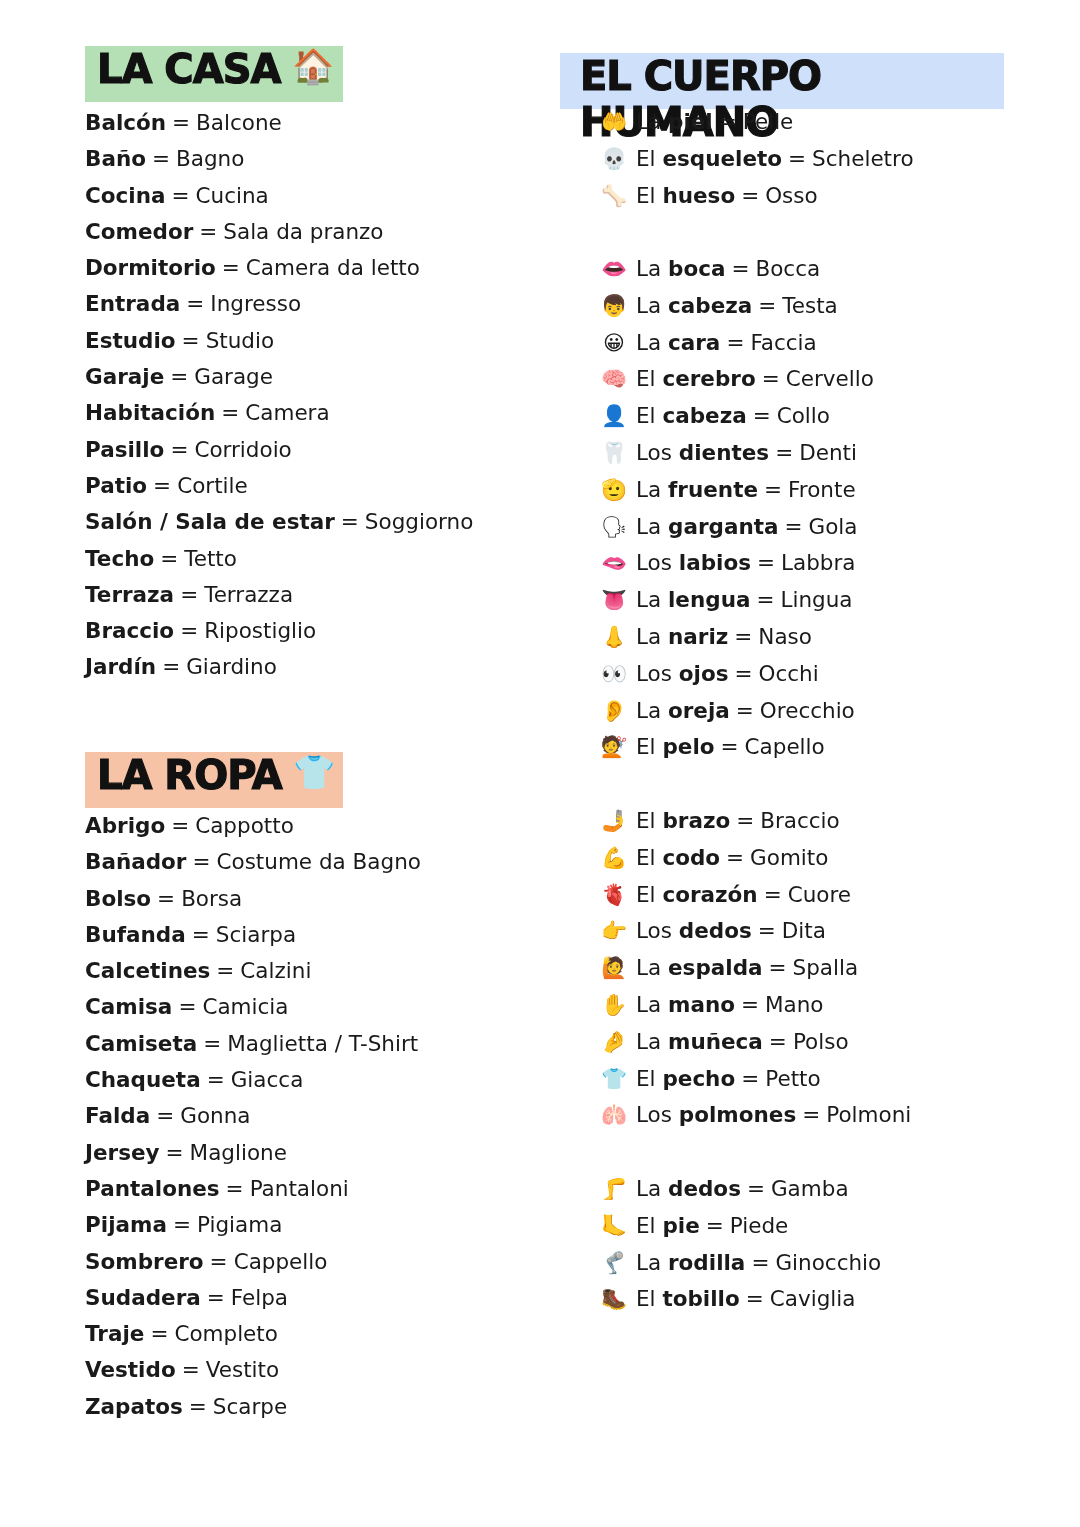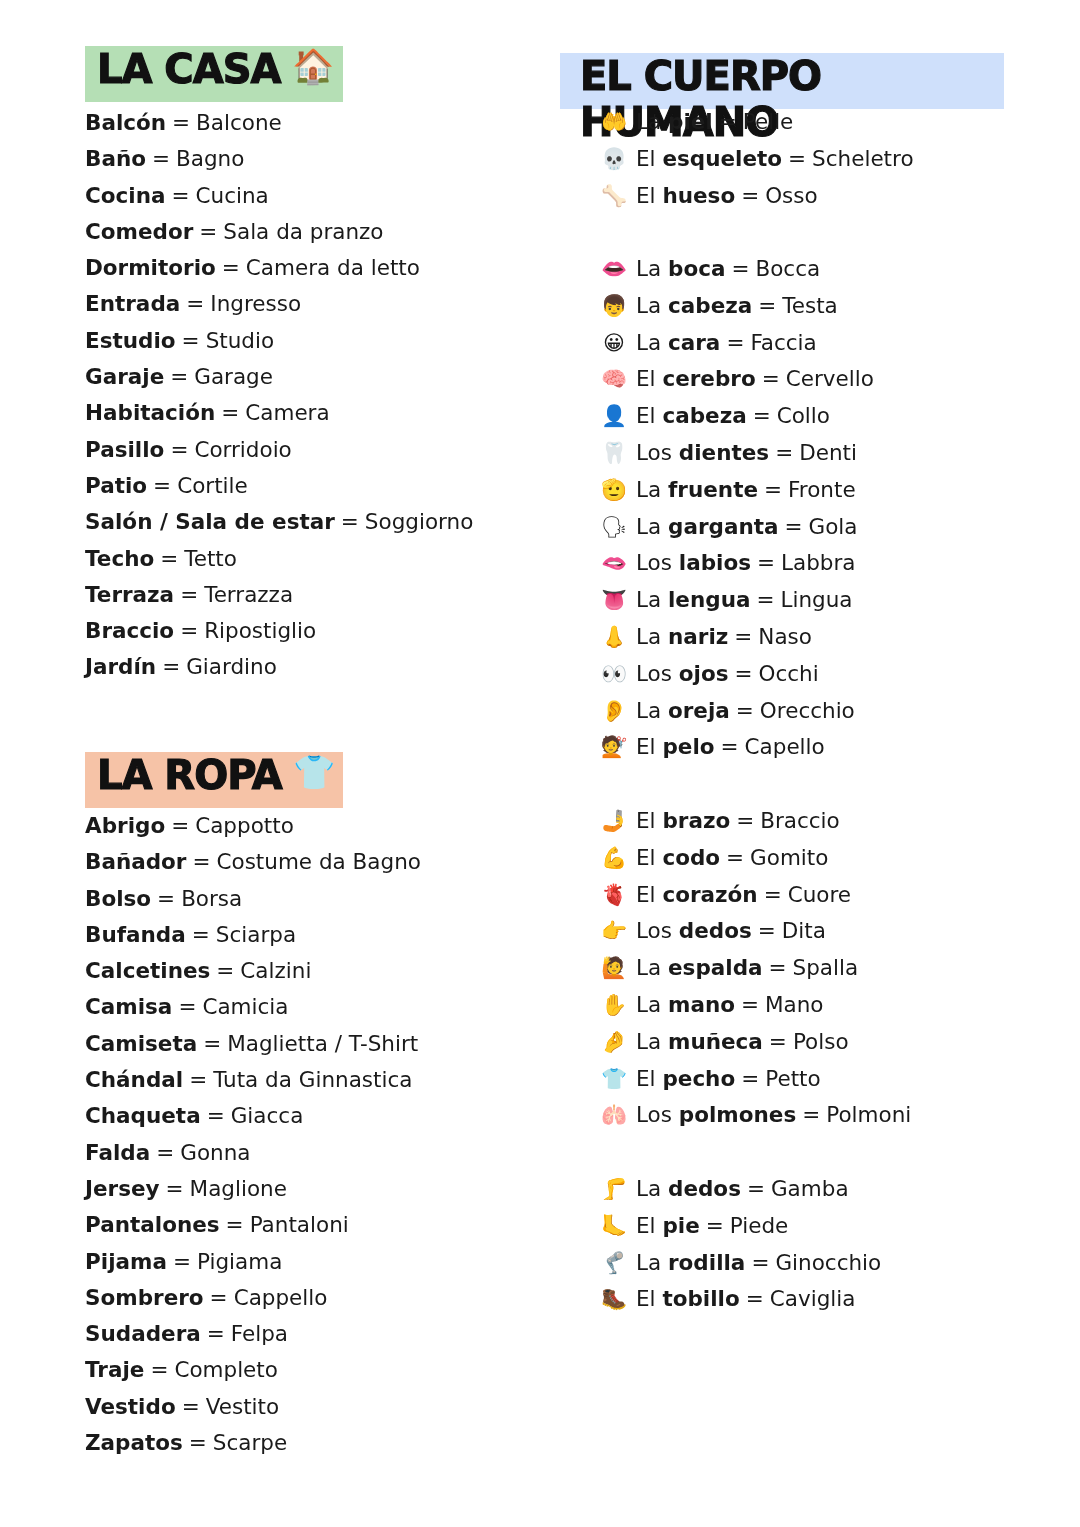--- a/index.html
+++ b/index.html
@@ -59,21 +59,20 @@
     <span class="h-emoji">👕</span>
   </div>
   <ul class="list" id="ropa-list" style="top:808px">
       <li><span class="es">Abrigo</span><span class="eq">=</span><span class="it">Cappotto</span></li>
       <li><span class="es">Bañador</span><span class="eq">=</span><span class="it">Costume da Bagno</span></li>
       <li><span class="es">Bolso</span><span class="eq">=</span><span class="it">Borsa</span></li>
       <li><span class="es">Bufanda</span><span class="eq">=</span><span class="it">Sciarpa</span></li>
       <li><span class="es">Calcetines</span><span class="eq">=</span><span class="it">Calzini</span></li>
       <li><span class="es">Camisa</span><span class="eq">=</span><span class="it">Camicia</span></li>
       <li><span class="es">Camiseta</span><span class="eq">=</span><span class="it">Maglietta / T-Shirt</span></li>
-      <li><span class="es">Chándal</span><span class="eq">=</span><span class="it">Tuta da Ginnastica</span></li>
       <li><span class="es">Chaqueta</span><span class="eq">=</span><span class="it">Giacca</span></li>
       <li><span class="es">Falda</span><span class="eq">=</span><span class="it">Gonna</span></li>
       <li><span class="es">Jersey</span><span class="eq">=</span><span class="it">Maglione</span></li>
       <li><span class="es">Pantalones</span><span class="eq">=</span><span class="it">Pantaloni</span></li>
       <li><span class="es">Pijama</span><span class="eq">=</span><span class="it">Pigiama</span></li>
       <li><span class="es">Sombrero</span><span class="eq">=</span><span class="it">Cappello</span></li>
       <li><span class="es">Sudadera</span><span class="eq">=</span><span class="it">Felpa</span></li>
       <li><span class="es">Traje</span><span class="eq">=</span><span class="it">Completo</span></li>
       <li><span class="es">Vestido</span><span class="eq">=</span><span class="it">Vestito</span></li>
       <li><span class="es">Zapatos</span><span class="eq">=</span><span class="it">Scarpe</span></li>

